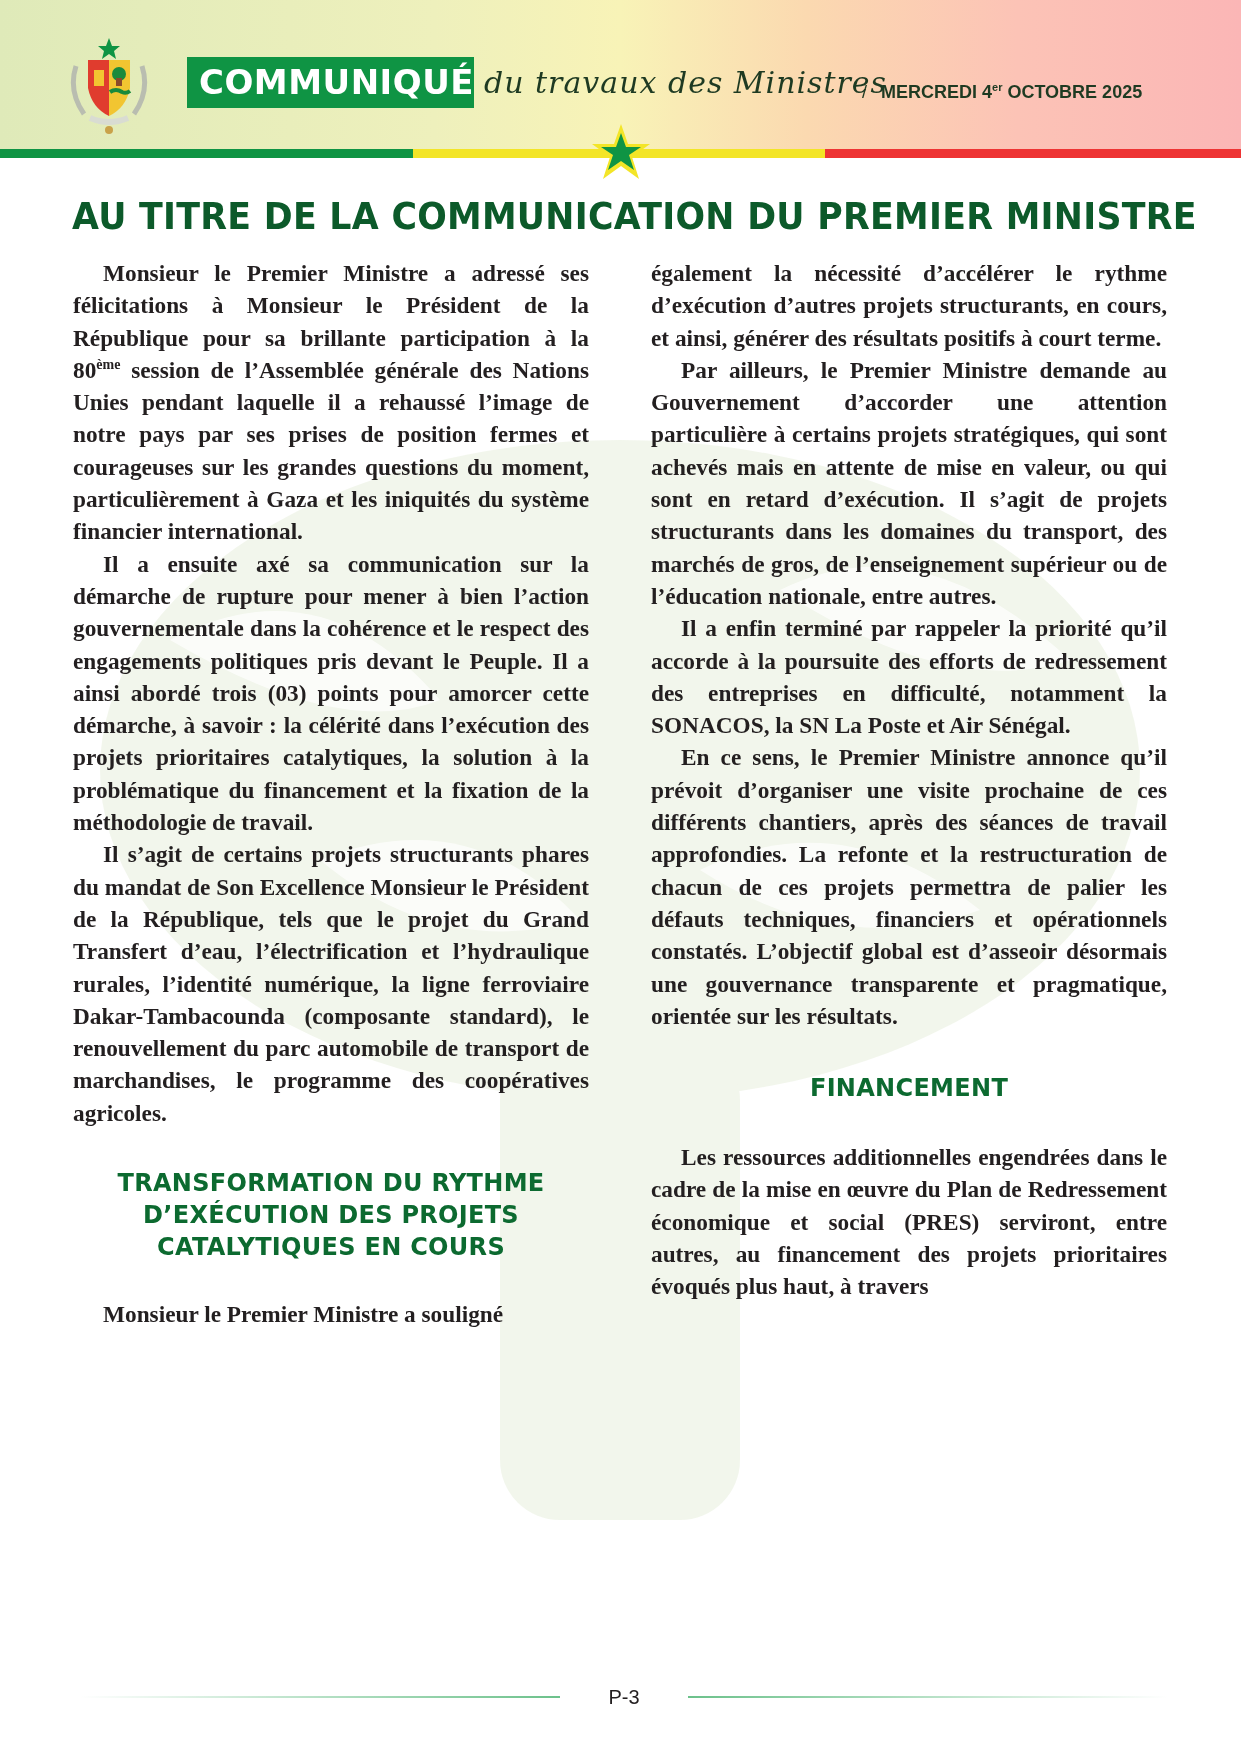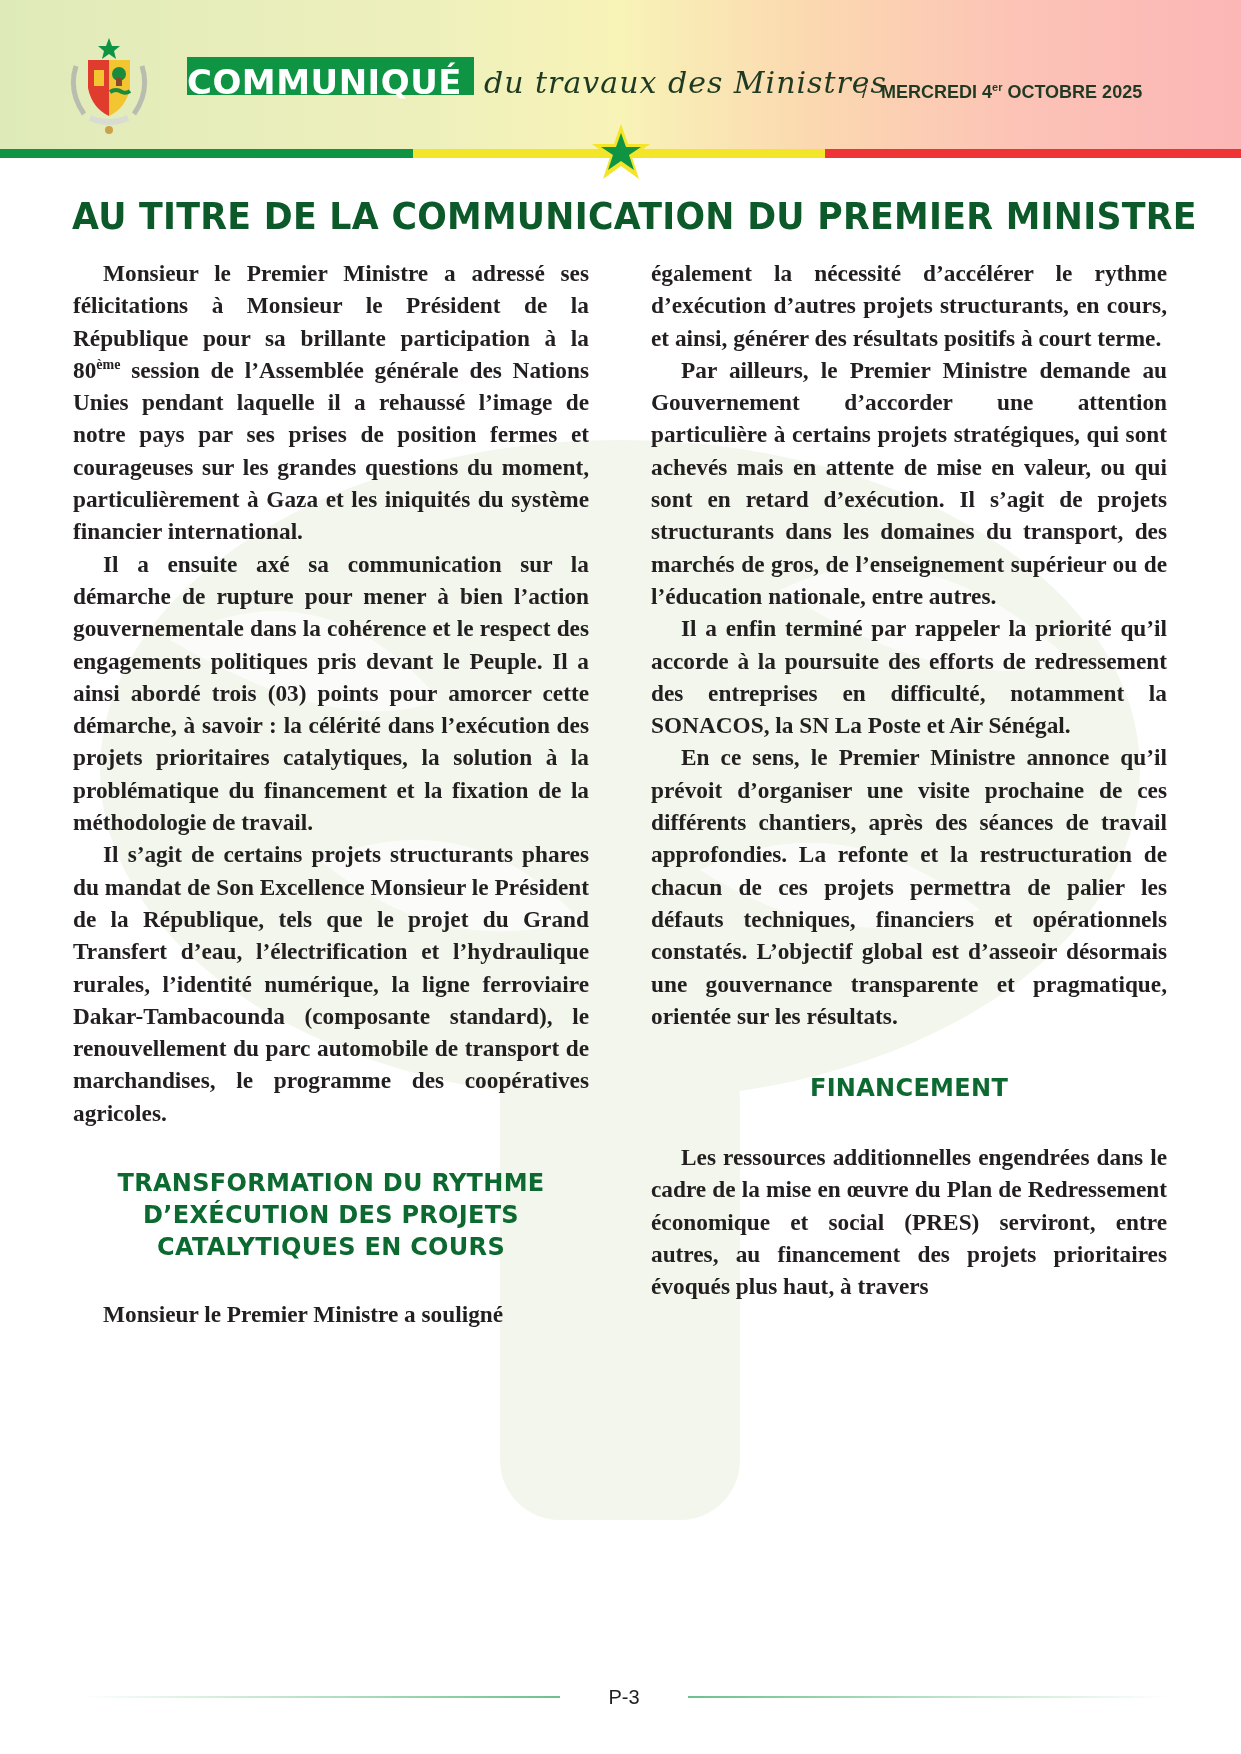--- a/index.html
+++ b/index.html
@@ -14,24 +14,24 @@
     position: absolute; left: 0; top: 0; width: 1241px; height: 150px;
     background: linear-gradient(90deg, #dfeab9 0%, #eef0bc 35%, #f8f3b7 50%, #fbd9b0 65%, #fcc3b6 82%, #fbb6b6 100%);
   }
   .stripe { position: absolute; top: 149px; height: 9px; }
   .stripe.green { left: 0; width: 413px; background: #0f9444; }
   .stripe.yellow { left: 413px; width: 412px; background: #f3e527; }
   .stripe.red { left: 825px; width: 416px; background: #ee3434; }
   .star-center { position: absolute; left: 592px; top: 124px; width: 58px; height: 56px; }
   .seal { position: absolute; left: 66px; top: 36px; width: 86px; height: 100px; }
   .brand-box {
-    position: absolute; left: 187px; top: 57px; width: 287px; height: 38px;
+    position: absolute; left: 187px; top: 57px; width: 287px; height: 51px;
     background: #0f9444; color: #ffffff;
     font-family: "DejaVu Sans", "Liberation Sans", sans-serif; font-weight: bold;
-    font-size: 34px; letter-spacing: 0.5px; line-height: 51px; text-align: left;
+    font-size: 34px; letter-spacing: 0.5px; line-height: 51px; text-align: right;
   }
   .script {
     position: absolute; left: 484px; top: 58px; height: 50px;
     font-family: "DejaVu Serif", "Liberation Serif", serif; font-style: italic;
     font-size: 30px; color: #1e3a22; line-height: 50px; letter-spacing: 1px;
   }
   .date {
     position: absolute; left: 862px; top: 72px; height: 30px;
     font-family: "Liberation Sans", "DejaVu Sans", sans-serif; font-weight: bold;
     font-size: 18px; color: #1e3a22; line-height: 30px;

